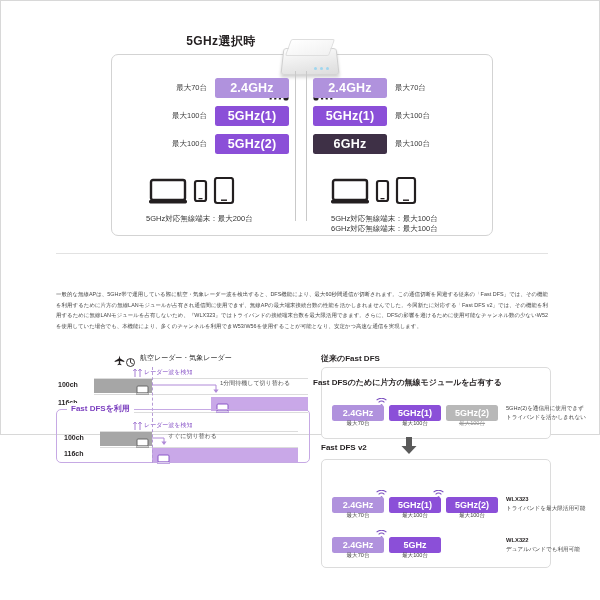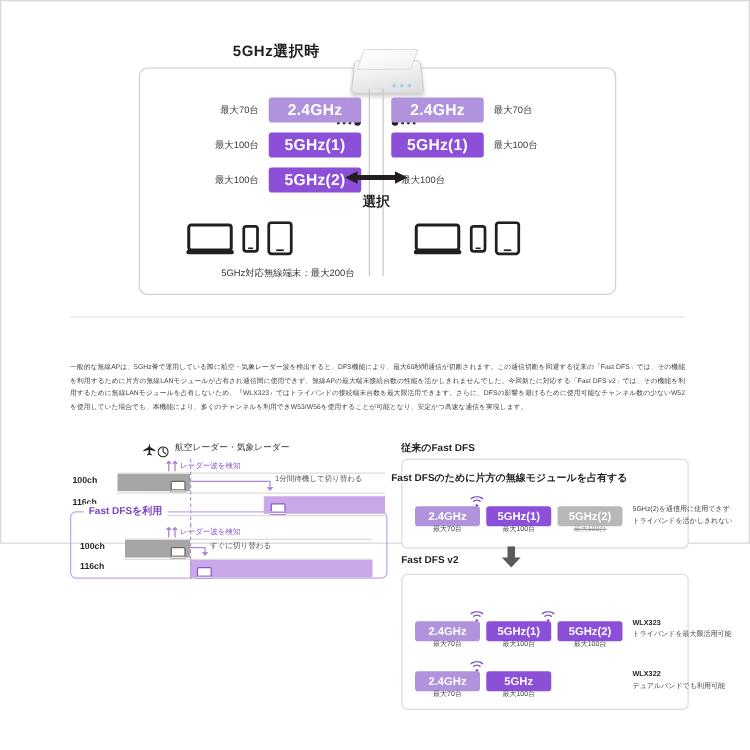--- a/index.html
+++ b/index.html
@@ -76,21 +76,21 @@
 
   
   .sel{position:absolute;left:274px;top:126px;width:52px;text-align:center;}
   .sel .lbl{font-size:11px;font-weight:bold;margin-top:1px;color:#231f20;}
 
   
   .devs{position:absolute;top:168px;width:120px;height:28px;}
   .devs.left{left:148px;}
   .devs.right{left:330px;}
   .devcap{position:absolute;font-size:7.5px;color:#333;line-height:10px;white-space:nowrap;}
-  .devcap.left{left:152px;top:205px;padding-left:24px;}
+  .devcap.left{left:121px;top:205px;padding-left:24px;}
   .devcap.right{left:330px;top:205px;}
 
   
   .sec-head{
     position:absolute;left:55px;top:258px;width:500px;
     font-size:11.5px;font-weight:bold;color:#231f20;letter-spacing:.2px;
   }
   .sec-rule{position:absolute;left:55px;top:252px;width:492px;border-top:1px solid #e2e2e2;}
 
   
@@ -198,30 +198,25 @@
     <div class="bands right">
       <div class="brow">
         <span class="badge lilac">2.4GHz</span>
         <span class="cap">最大70台</span>
       </div>
       <div class="brow">
         <span class="badge purple">5GHz(1)</span>
         <span class="cap">最大100台</span>
       </div>
       <div class="brow">
+        <span class="badge dark">6GHz</span>
         <span class="cap">最大100台</span>
       </div>
     </div>
 
-    <div class="sel">
-      <svg width="52" height="12" viewBox="0 0 52 12">
-        <path d="M1 6 L11 1 L11 4 L41 4 L41 1 L51 6 L41 11 L41 8 L11 8 L11 11 Z" fill="#231f20"></path>
-      </svg>
-      <div class="lbl">選択</div>
-    </div>
 
     <div class="devs left">
       <svg width="92" height="28" viewBox="0 0 92 28">
         <rect x="2" y="3" width="34" height="20" rx="2" fill="none" stroke="#231f20" stroke-width="2.4"></rect>
         <rect x="0" y="23" width="38" height="3.4" rx="1.4" fill="#231f20"></rect>
         <rect x="46" y="4" width="11" height="20" rx="2" fill="none" stroke="#231f20" stroke-width="2.2"></rect>
         <rect x="49.5" y="21" width="4" height="1.3" fill="#231f20"></rect>
         <rect x="66" y="1" width="18" height="25" rx="2.2" fill="none" stroke="#231f20" stroke-width="2.2"></rect>
         <rect x="72" y="22.5" width="6" height="1.4" fill="#231f20"></rect>
       </svg>
@@ -231,20 +226,24 @@
         <rect x="2" y="3" width="34" height="20" rx="2" fill="none" stroke="#231f20" stroke-width="2.4"></rect>
         <rect x="0" y="23" width="38" height="3.4" rx="1.4" fill="#231f20"></rect>
         <rect x="46" y="4" width="11" height="20" rx="2" fill="none" stroke="#231f20" stroke-width="2.2"></rect>
         <rect x="49.5" y="21" width="4" height="1.3" fill="#231f20"></rect>
         <rect x="66" y="1" width="18" height="25" rx="2.2" fill="none" stroke="#231f20" stroke-width="2.2"></rect>
         <rect x="72" y="22.5" width="6" height="1.4" fill="#231f20"></rect>
       </svg>
     </div>
 
     <div class="devcap left">5GHz対応無線端末：最大200台</div>
+    <div class="devcap right">
+      <div>5GHz対応無線端末：最大100台</div>
+      <div>6GHz対応無線端末：最大100台</div>
+    </div>
   </div>
 
   <div class="sec-rule"></div>
 
   <div class="body-text">
     <p>一般的な無線APは、5GHz帯で運用している際に航空・気象レーダー波を検出すると、DFS機能により、最大60秒間通信が切断されます。この通信切断を回避する従来の「Fast DFS」では、その機能を利用するために片方の無線LANモジュールが占有され通信間に使用できず、無線APの最大端末接続台数の性能を活かしきれませんでした。今回新たに対応する「Fast DFS v2」では、その機能を利用するために無線LANモジュールを占有しないため、『WLX323』ではトライバンドの接続端末台数を最大限活用できます。さらに、DFSの影響を避けるために使用可能なチャンネル数の少ないW52を使用していた場合でも、本機能により、多くのチャンネルを利用できW53/W56を使用することが可能となり、安定かつ高速な通信を実現します。</p>
   </div>
 
   <div class="tl">
 

